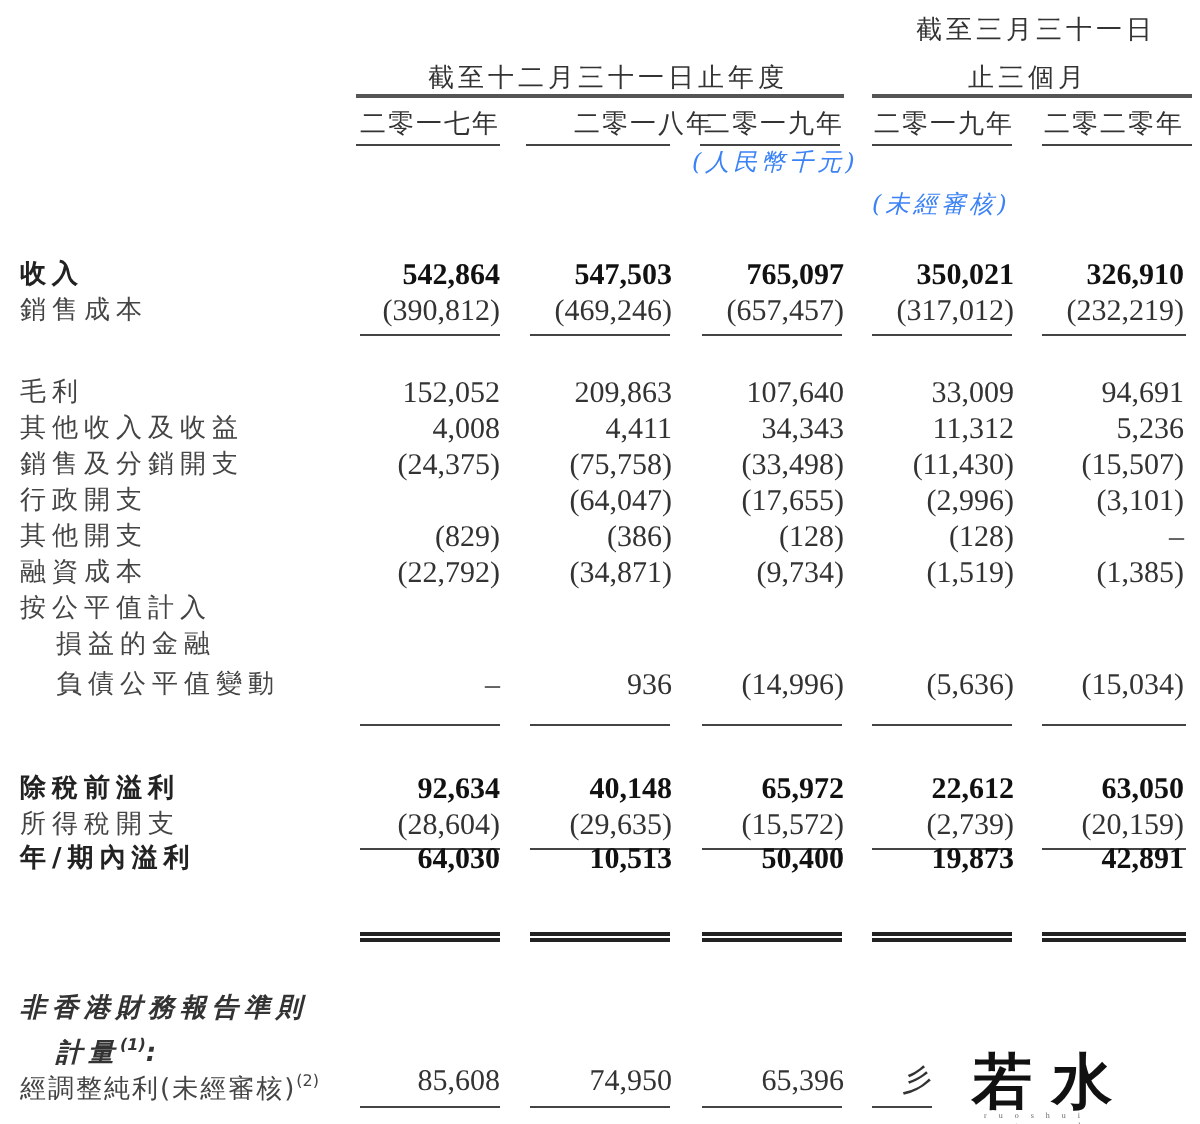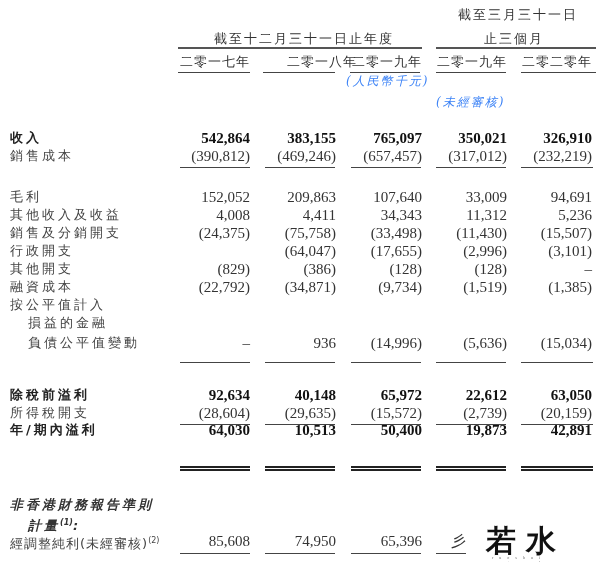--- a/index.html
+++ b/index.html
@@ -44,21 +44,21 @@
 <div class="uline" style="left:350px; width:70px; top:72px;"></div>
 <div class="uline" style="left:436px; width:70px; top:72px;"></div>
 <div class="uline" style="left:521px; width:75px; top:72px;"></div>
 
 <div class="abs unit" style="left:346px; top:73px;">(人民幣千元)</div>
 <div class="abs unit" style="left:436px; top:94px;">(未經審核)</div>
 
 <div class="row" style="top:128px;">
   <span class="label bold">收入</span>
   <span class="num bold c1">542,864</span>
-  <span class="num bold c2">383,155</span>
+  <span class="num bold c2">547,503</span>
   <span class="num bold c3">765,097</span>
   <span class="num bold c4">350,021</span>
   <span class="num bold c5">326,910</span>
 </div>
 <div class="row" style="top:146px;">
   <span class="label">銷售成本</span>
   <span class="num c1">(390,812)</span>
   <span class="num c2">(469,246)</span>
   <span class="num c3">(657,457)</span>
   <span class="num c4">(317,012)</span>

